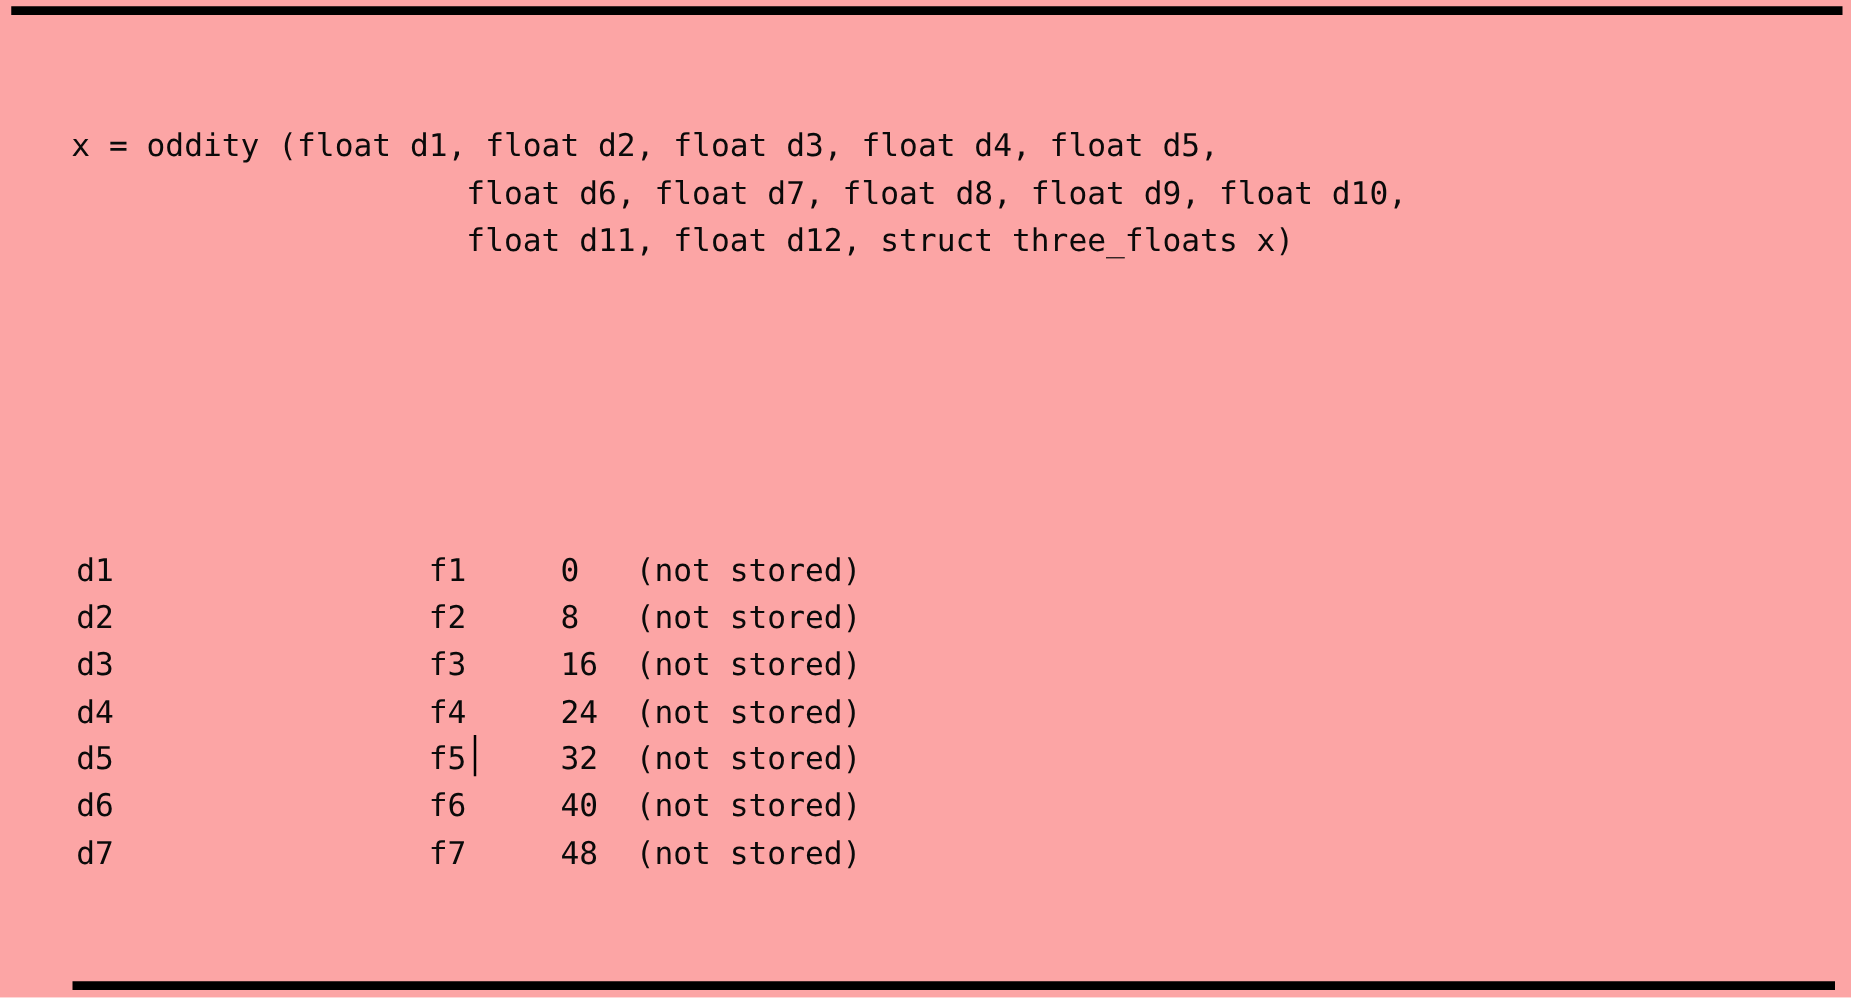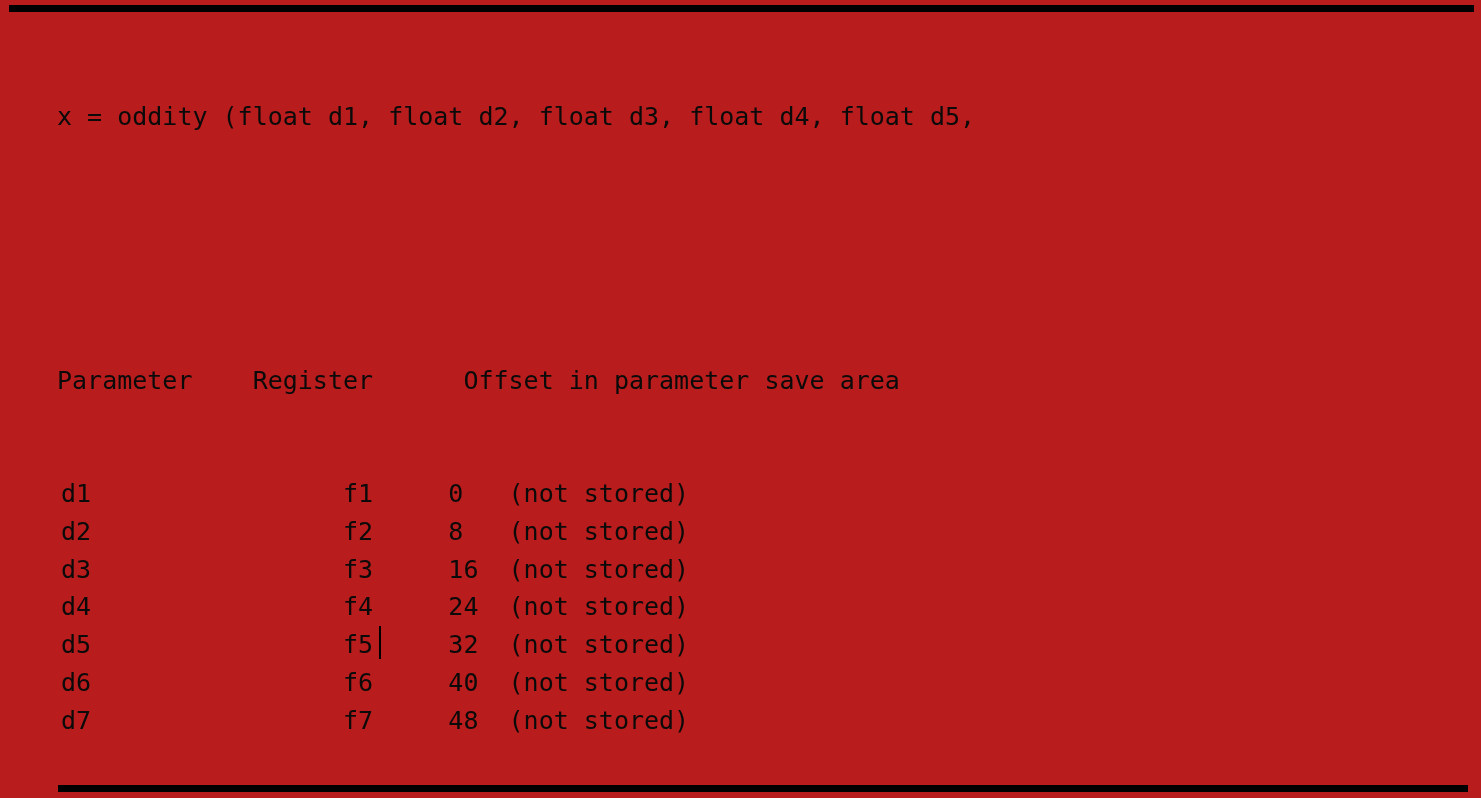--- a/index.html
+++ b/index.html
@@ -69,30 +69,25 @@
     left: calc(21ch + 6px);
     top: 2px;
     width: 2px;
     height: 33px;
     background: #000000;
   }
 </style>
 </head>
 <body>
 
-<div class="page" style="background: #b91c1c;">
+<div class="page" style="background: #fca5a5;">
   <div class="rule rule-top" style="background: rgb(0, 0, 0);"></div>
 
   <div class="content" style="color: rgb(10, 10, 10);">
-    <div class="codeblock" id="codeblock"><div class="line" style="padding-left: 0ch;">x = oddity (float d1, float d2, float d3, float d4, float d5,</div></div>
+    <div class="codeblock" id="codeblock"><div class="line" style="padding-left: 0ch;">x = oddity (float d1, float d2, float d3, float d4, float d5,</div><div class="line" style="padding-left: 21ch;">float d6, float d7, float d8, float d9, float d10,</div><div class="line" style="padding-left: 21ch;">float d11, float d12, struct three_floats x)</div></div>
 
     <div class="tableblock" id="tableblock">
-      <div class="line">
-        <span class="col-param-h">Parameter</span>
-        <span class="col-reg-h">Register</span>
-        <span class="col-off-h">Offset in parameter save area</span>
-      </div>
       <div id="tablerows"><div class="line"><span class="col-param">d1</span><span class="col-reg">f1</span><span class="col-off">0</span><span class="col-note">(not stored)</span></div><div class="line"><span class="col-param">d2</span><span class="col-reg">f2</span><span class="col-off">8</span><span class="col-note">(not stored)</span></div><div class="line"><span class="col-param">d3</span><span class="col-reg">f3</span><span class="col-off">16</span><span class="col-note">(not stored)</span></div><div class="line"><span class="col-param">d4</span><span class="col-reg">f4</span><span class="col-off">24</span><span class="col-note">(not stored)</span></div><div class="line"><span class="col-param">d5</span><span class="col-reg">f5</span><span class="col-off">32</span><span class="col-note">(not stored)</span><span class="caret"></span></div><div class="line"><span class="col-param">d6</span><span class="col-reg">f6</span><span class="col-off">40</span><span class="col-note">(not stored)</span></div><div class="line"><span class="col-param">d7</span><span class="col-reg">f7</span><span class="col-off">48</span><span class="col-note">(not stored)</span></div></div>
     </div>
   </div>
 
   <div class="rule rule-bottom" style="background: rgb(0, 0, 0);"></div>
 </div>
 
 </body></html>

